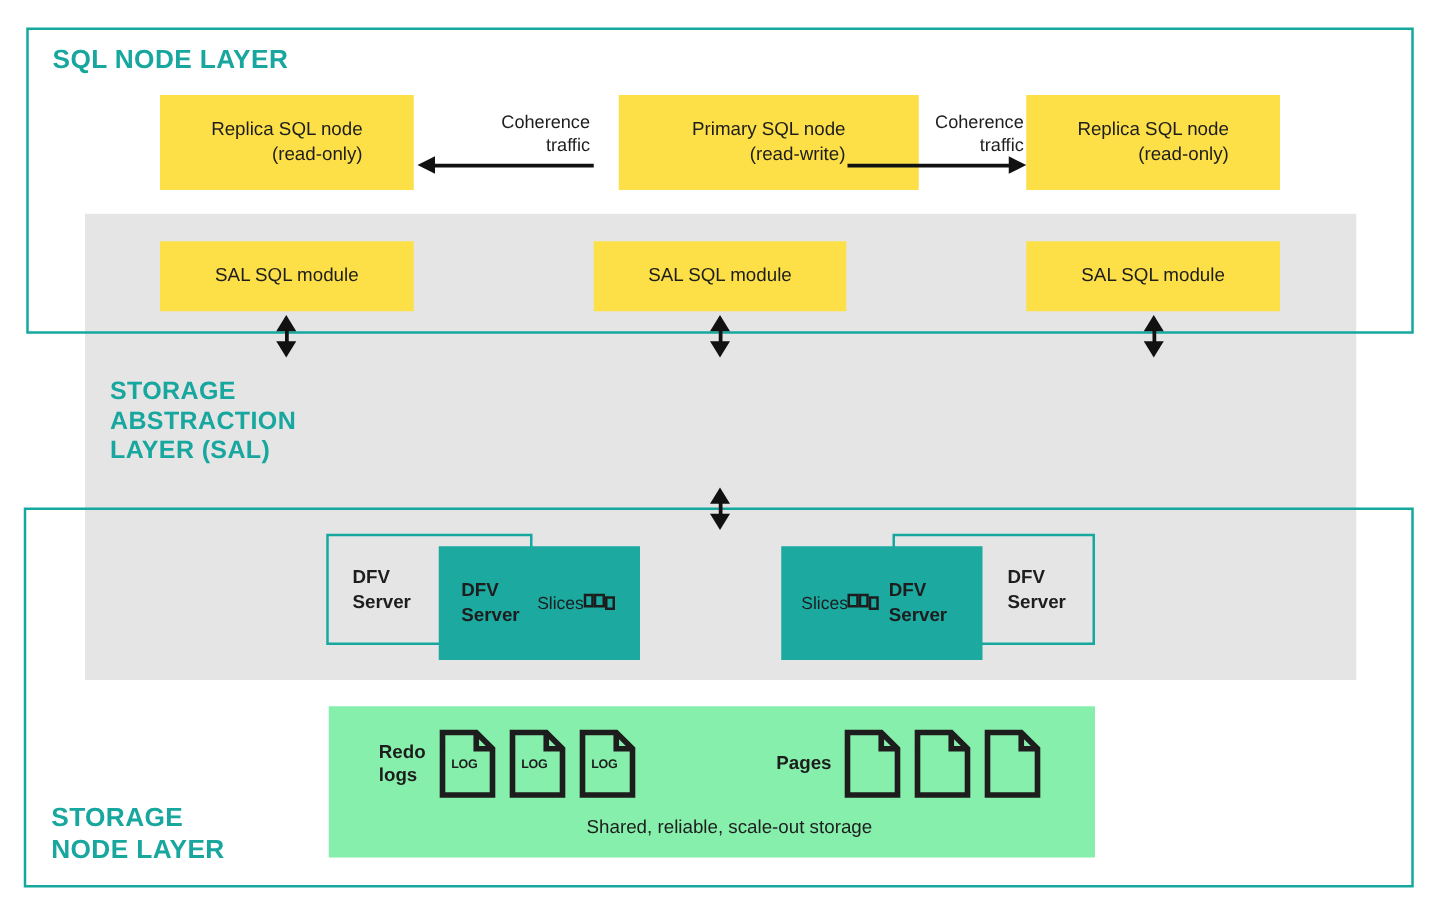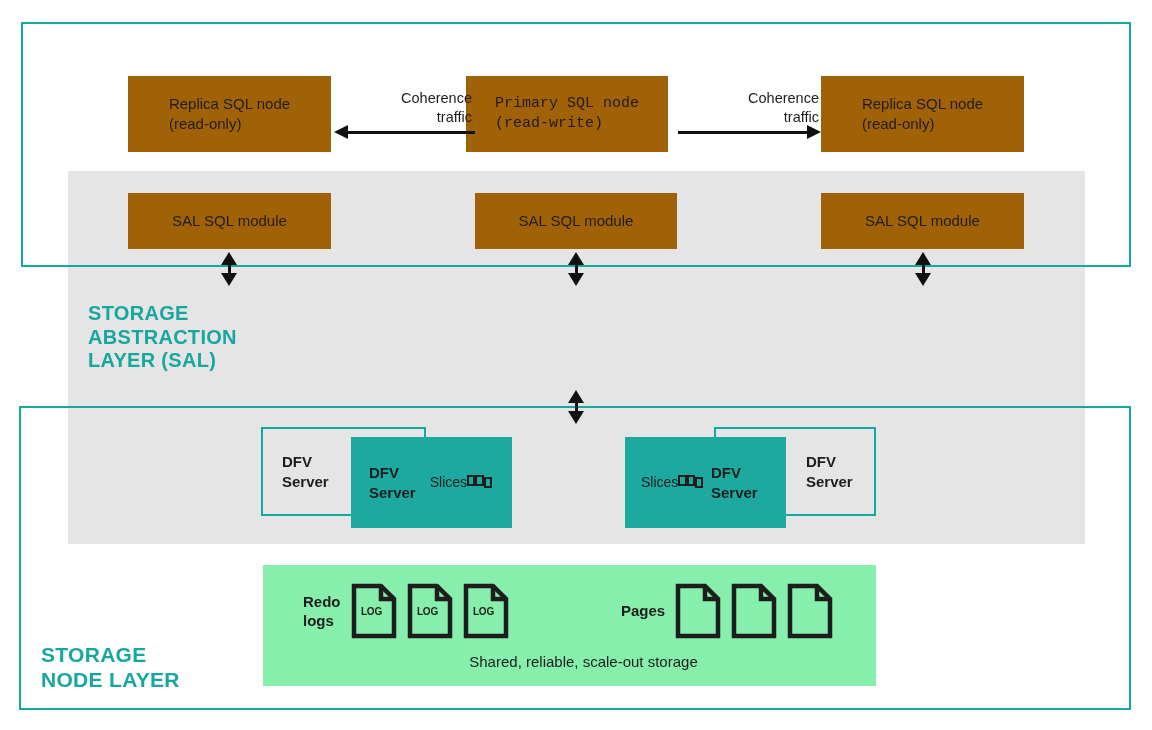--- a/index.html
+++ b/index.html
@@ -48,33 +48,33 @@
     line-height: 1.18;
     white-space: pre-line;
   }
   #sql-layer-title     { left: 42px;  top: 36px;  font-size: 21px; }
   #sal-layer-title     { left: 88px;  top: 302px; font-size: 20px; }
   #storage-layer-title { left: 41px;  top: 643px; font-size: 21px; }
 
   
   .teal-box {
     position: absolute;
-    background: #a16207;
+    background: #fde047;
     color: #1d1d1d;
     display: flex;
     align-items: center;
     justify-content: center;
-    text-align: left;
+    text-align: right;
     font-size: 15px;
     line-height: 1.35;
     white-space: pre-line;
     box-sizing: border-box;
   }
   #node-replica-left  { left: 128px; top: 76px;  width: 203px; height: 76px; }
-  #node-primary       { left: 466px; top: 76px;  width: 202px; height: 76px; font-family: Liberation Mono, monospace; }
+  #node-primary       { left: 495px; top: 76px;  width: 240px; height: 76px; }
   #node-replica-right { left: 821px; top: 76px;  width: 203px; height: 76px; }
 
   #sal-module-left    { left: 128px; top: 193px; width: 203px; height: 56px; }
   #sal-module-center  { left: 475px; top: 193px; width: 202px; height: 56px; }
   #sal-module-right   { left: 821px; top: 193px; width: 203px; height: 56px; }
 
   #rdma-box           { left: 475px; top: 311px; width: 202px; height: 56px; }
 
   
   .coh-label {
@@ -262,20 +262,21 @@
 <body>
 
 <div id="canvas">
 
   <div id="sal-band"></div>
 
   <div class="layer-box" id="sql-layer-box"></div>
 
   <div class="layer-box" id="storage-layer-box"></div>
 
+  <div class="layer-title" id="sql-layer-title">SQL NODE LAYER</div>
   <div class="layer-title" id="sal-layer-title">STORAGE
 ABSTRACTION
 LAYER (SAL)</div>
   <div class="layer-title" id="storage-layer-title">STORAGE
 NODE LAYER</div>
 
   <div class="teal-box" id="node-replica-left">Replica SQL node
 (read-only)</div>
   <div class="teal-box" id="node-primary">Primary SQL node
 (read-write)</div>

